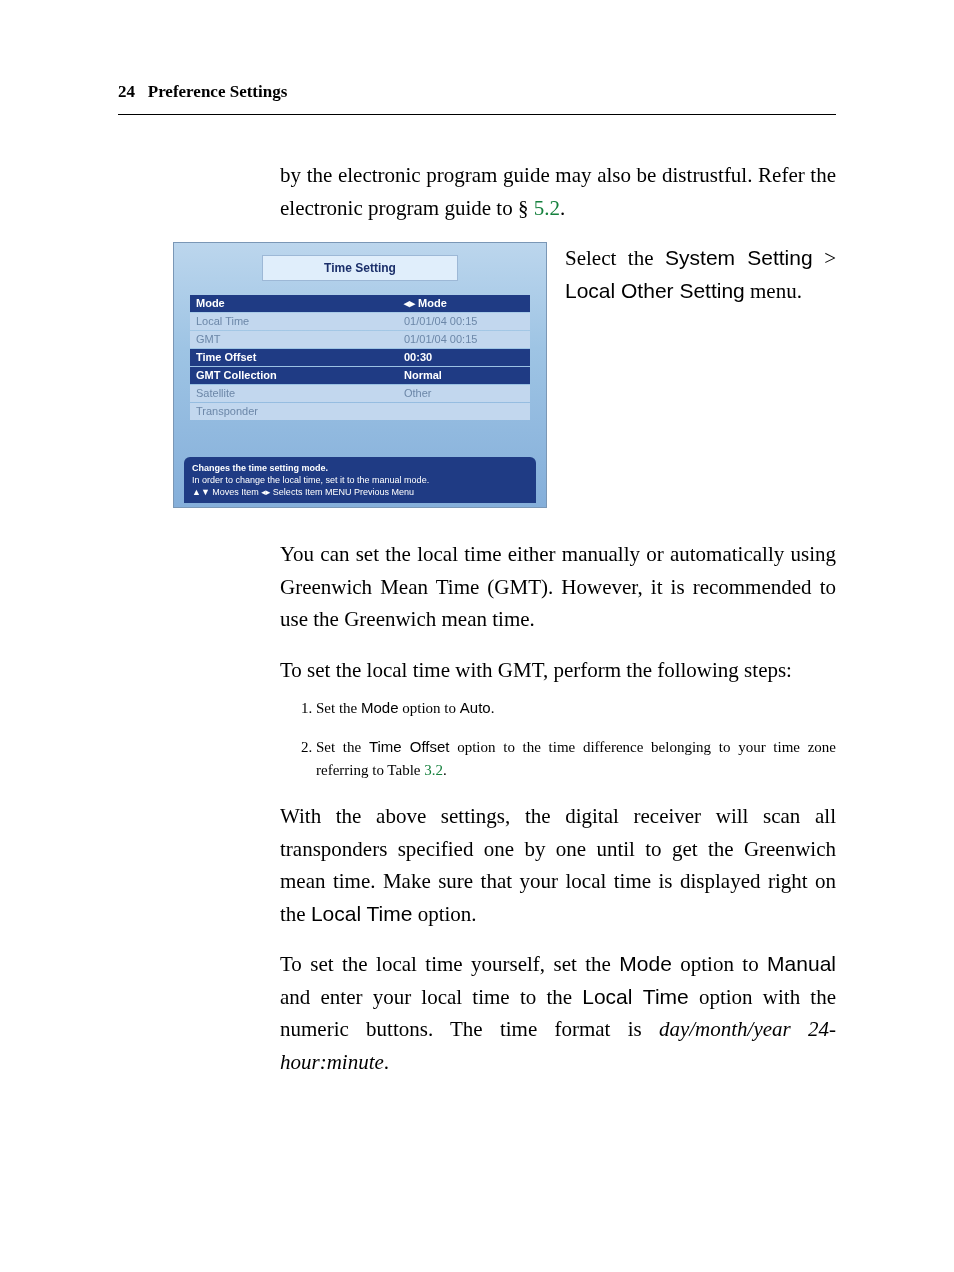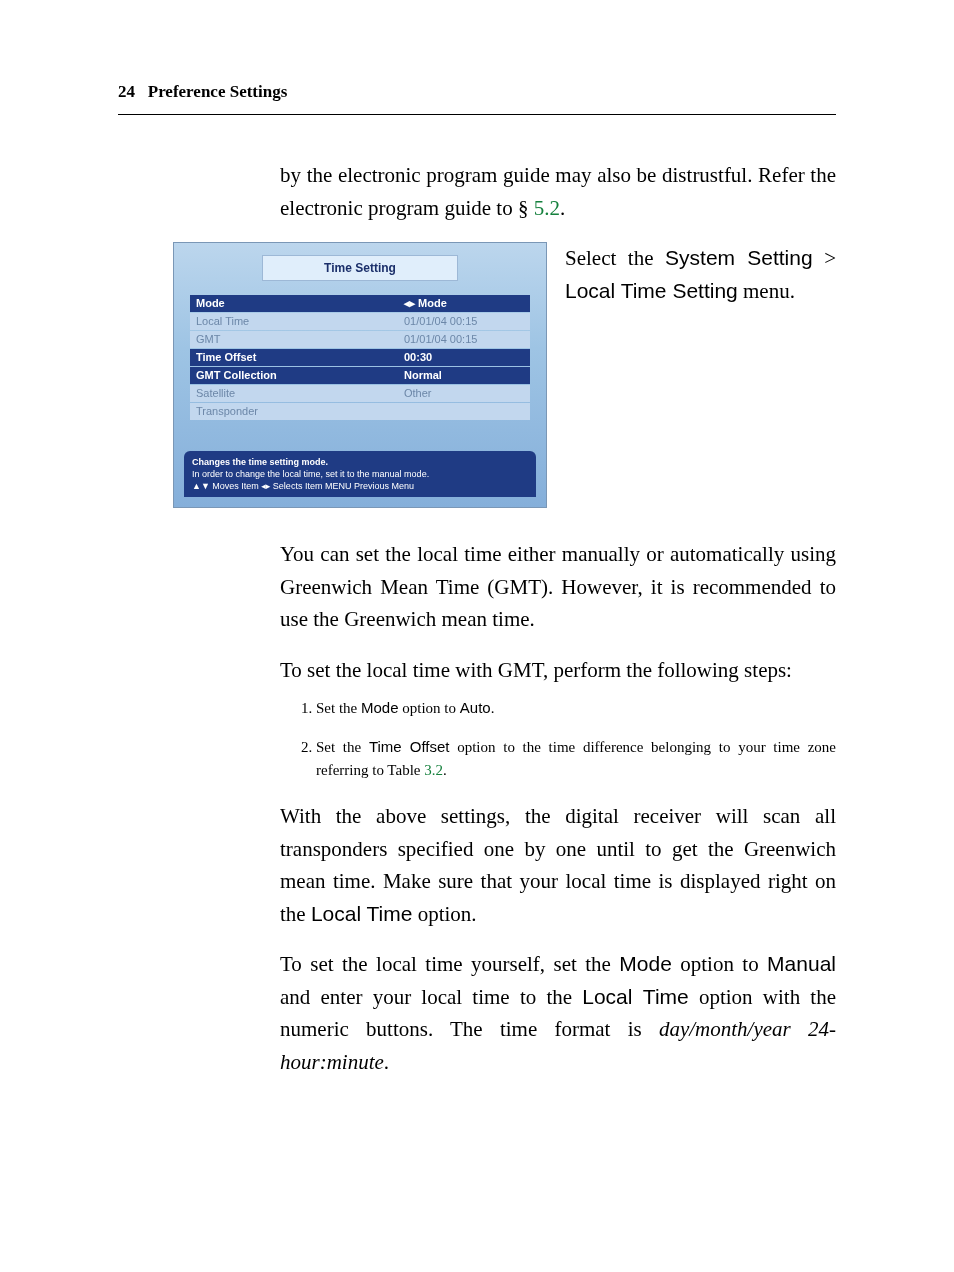--- a/index.html
+++ b/index.html
@@ -120,21 +120,21 @@
     color: #fff;
     font-weight: bold;
   }
   .tv-row.act .tv-cell-r {
     background: #1f3b84;
     color: #fff;
     font-weight: bold;
   }
   .tv-footer {
     position: absolute;
-    left: 10px; right: 10px; bottom: 10px;
+    left: 10px; right: 10px; bottom: 4px;
     background: #1f3b84;
     color: #fff;
     font-size: 9px;
     line-height: 1.35;
     padding: 5px 8px 5px 8px;
     border-top-left-radius: 6px;
     border-top-right-radius: 6px;
   }
   .tv-footer .hint2 {
     display: block;
@@ -201,21 +201,21 @@
         </div>
       </div>
       <div class="tv-footer">
         <strong><span>Changes the time setting mode.</span></strong>
         <span class="hint2">In order to change the local time, set it to the manual mode.</span>
         <span class="hint2">▲▼ Moves Item ◂▸ Selects Item  MENU Previous Menu</span>
       </div>
     </div>
 
     <div class="side-caption">
-      <span>Select the </span><span class="sans">System Setting</span><span> &gt; </span><span class="sans">Local Time Setting</span><span> menu.</span>
+      <span>Select the </span><span class="sans">System Setting</span><span> &gt; </span><span class="sans">Local Other Setting</span><span> menu.</span>
     </div>
   </div>
 
   <div class="body-indent">
 
     <p class="para">You can set the local time either manually or automatically using Greenwich Mean Time (GMT). However, it is recommended to use the Greenwich mean time.</p>
 
     <p class="para" style="margin-bottom:10px">To set the local time with GMT, perform the following steps:</p>
 
     <ol class="list">

